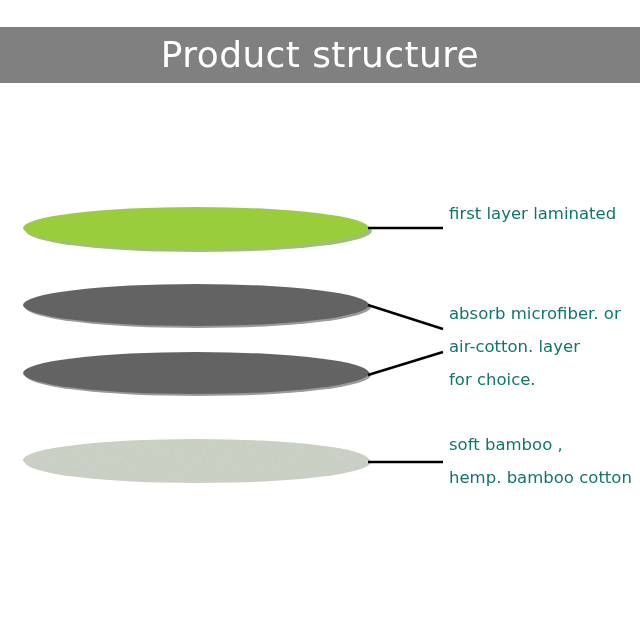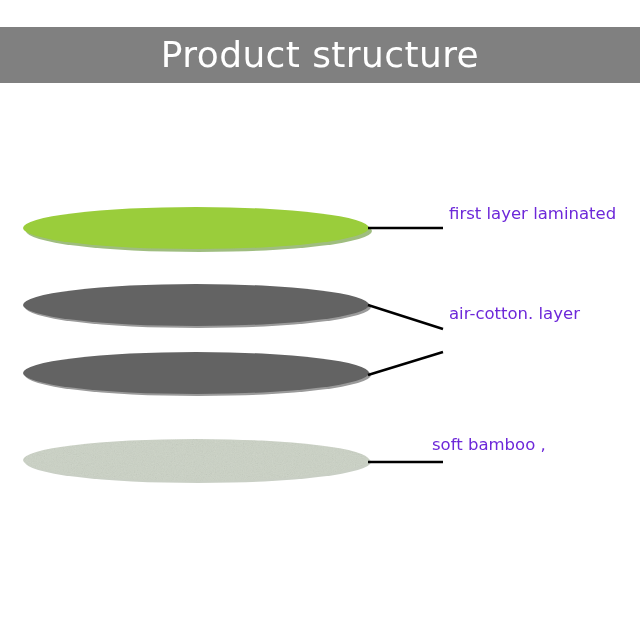--- a/index.html
+++ b/index.html
@@ -50,30 +50,30 @@
     position: absolute;
     left: 0;
     top: 0;
     width: 640px;
     height: 640px;
   }
 
   
   .callout {
     position: absolute;
-    color: #6d28d9;
+    color: #0f766e;
     font-family: "DejaVu Sans", sans-serif;
     font-size: 16.5px;
     font-weight: 400;
     line-height: 33px;
     white-space: nowrap;
   }
   #callout-1 { left: 449px; top: 197px; }
   #callout-2 { left: 449px; top: 297px; }
-  #callout-3 { left: 432px; top: 428px; }
+  #callout-3 { left: 449px; top: 428px; }
   .callout .ln { display: block; }
 </style>
 </head>
 <body>
 
 <div id="stage">
 
   <div id="header-band"></div>
   <div id="header-title">Product structure</div>
 
@@ -116,20 +116,23 @@
     <line x1="368" y1="305" x2="443" y2="329" stroke="#000000" stroke-width="2.4"></line>
     <line x1="368" y1="375" x2="443" y2="352" stroke="#000000" stroke-width="2.4"></line>
     <line x1="368" y1="462" x2="443" y2="462" stroke="#000000" stroke-width="2.6"></line>
   </svg>
 
   <div class="callout" id="callout-1">
     <span class="ln">first layer laminated</span>
   </div>
 
   <div class="callout" id="callout-2">
+    <span class="ln">absorb microfiber. or</span>
     <span class="ln">air-cotton. layer</span>
+    <span class="ln">for choice.</span>
   </div>
 
   <div class="callout" id="callout-3">
     <span class="ln">soft bamboo ,</span>
+    <span class="ln">hemp. bamboo cotton</span>
   </div>
 
 </div>
 
 </body></html>

